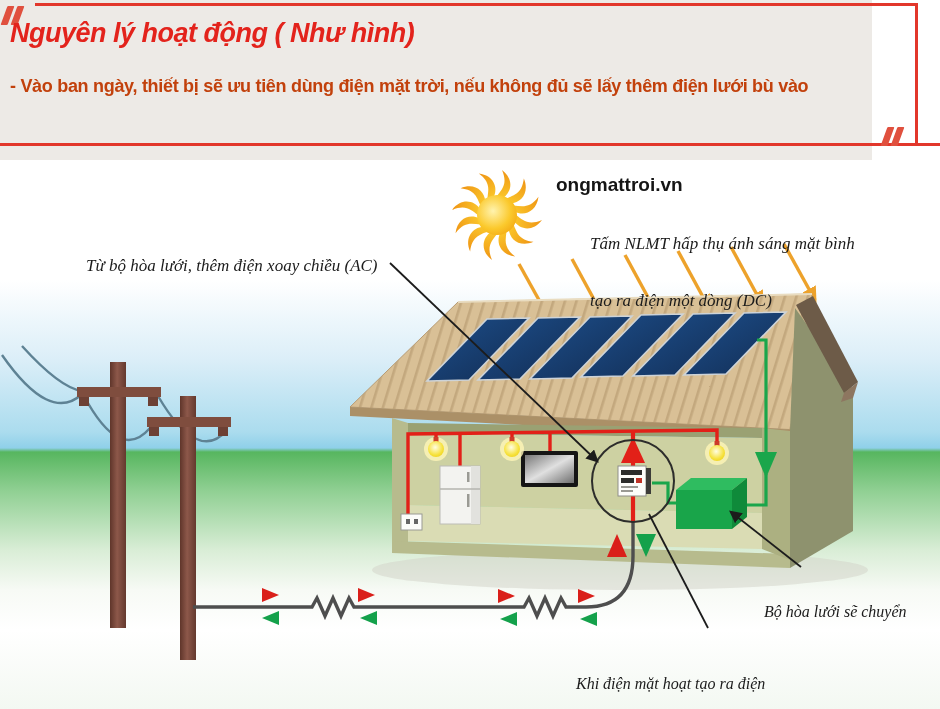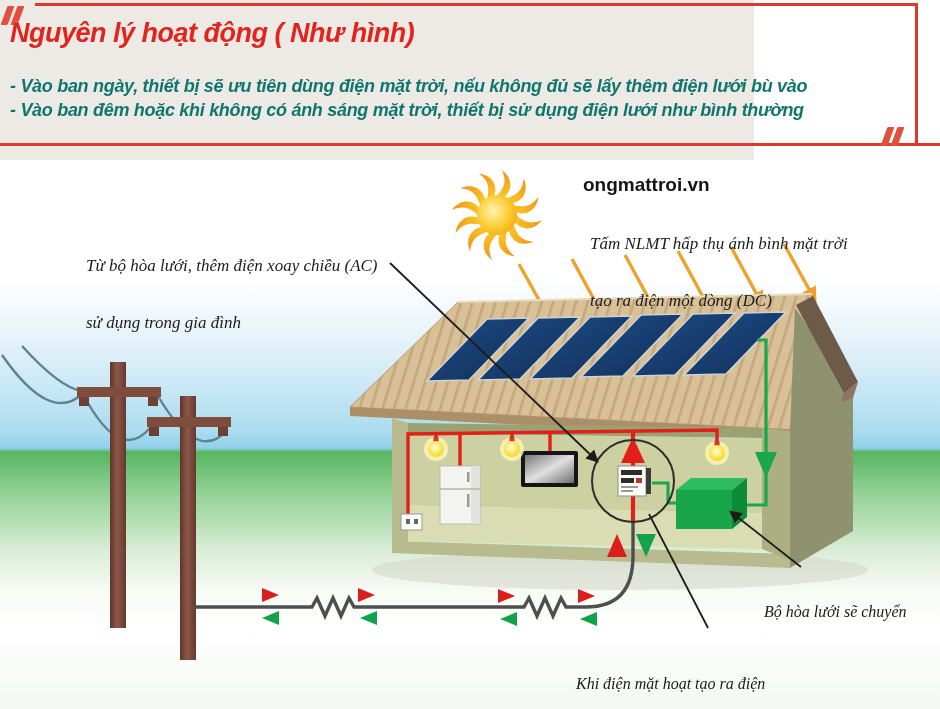--- a/index.html
+++ b/index.html
@@ -1,44 +1,44 @@
 <!DOCTYPE html>
 <html><head>
 <meta charset="utf-8">
 <style>
   html,body{margin:0;padding:0}
   body{width:940px;height:709px;position:relative;overflow:hidden;background:#fff;
        font-family:"Liberation Sans",sans-serif}
 
   
-  .hdr{position:absolute;left:0;top:0;width:754px;height:160px;background:#edeae6}
+  .hdr{position:absolute;left:0;top:0;width:872px;height:160px;background:#edeae6}
   .hdr .line-top{position:absolute;left:35px;top:3px;width:883px;height:3px;background:#e2372b}
   .hdr .line-right{position:absolute;left:915px;top:3px;width:3px;height:141px;background:#e2372b}
   .hdr .line-bottom{position:absolute;left:0;top:143px;width:940px;height:3px;background:#e2372b}
   .quot{position:absolute;display:flex;gap:3px}
   .quot i{display:block;width:7px;height:19px;background:#e0503e;transform:skewX(-20deg);border-radius:1px}
   .q-open{left:4px;top:6px}
   .q-close{left:884px;top:127px}
   .hdr-title{position:absolute;left:10px;top:18px;font-size:27px;font-weight:bold;font-style:italic;
              color:#e3231c;letter-spacing:-.5px;white-space:pre}
-  .hdr-b{position:absolute;left:10px;width:925px;font-size:18px;font-weight:bold;font-style:italic;
-         color:#0f766e;white-space:pre;letter-spacing:-.3px}
+  .hdr-b{position:absolute;left:10px;width:925px;font-size:18px;font-weight:bold;
+         color:#c2410c;white-space:pre;letter-spacing:-.3px}
   .b1{top:76px}.b2{top:100px}
 
   
   .dia{position:absolute;left:0;top:160px;width:940px;height:549px;
     background:linear-gradient(180deg,#ffffff 0px,#ffffff 120px,#dbeef8 200px,#abdcee 272px,
       #8fd0e9 288px,#57b65f 292px,#8fcf92 330px,#d9edd6 390px,#f7faf5 430px,#ffffff 470px,#f3f8f2 549px)}
   .dia svg{position:absolute;left:0;top:0}
   .note{position:absolute;font-family:"Liberation Serif",serif;font-style:italic;color:#1b1b1b;
         white-space:pre;z-index:2}
   .note div{white-space:pre}
   .n17 div{font-size:17px;line-height:21px}
   .n15 div{font-size:16px;line-height:19.5px}
-  .wm{position:absolute;left:583px;top:14px;font-size:19px;font-weight:bold;color:#151515;z-index:2}
+  .wm{position:absolute;left:556px;top:14px;font-size:19px;font-weight:bold;color:#151515;z-index:2}
   .note-panel{left:590px;top:37px}
   .note-ac{left:86px;top:59px}
   .note-inverter{left:764px;top:406px}
   .note-surplus{left:576px;top:478px}
 </style>
 </head>
 <body>
 
 <div class="hdr">
   <div class="line-top"></div>
@@ -47,21 +47,20 @@
   <div class="quot q-open">
       <i></i>
       <i></i>
     </div>
   <div class="quot q-close">
       <i></i>
       <i></i>
     </div>
   <div class="hdr-title">Nguyên lý hoạt động ( Như hình)</div>
   <div class="hdr-b b1">- Vào ban ngày, thiết bị sẽ ưu tiên dùng điện mặt trời, nếu không đủ sẽ lấy thêm điện lưới bù vào</div>
-  <div class="hdr-b b2">- Vào ban đêm hoặc khi không có ánh sáng mặt trời, thiết bị sử dụng điện lưới như bình thường</div>
 </div>
 
 <div class="dia">
 
 <svg width="940" height="549" viewBox="0 160 940 549">
   <defs>
     <linearGradient id="poleG" x1="0" y1="0" x2="1" y2="0">
       <stop offset="0" stop-color="#5f352a"></stop>
           <stop offset=".45" stop-color="#8d584a"></stop>
           <stop offset="1" stop-color="#64392e"></stop>
@@ -262,27 +261,26 @@
   <g stroke="#1c1c1c" stroke-width="1.8" fill="none">
     <line x1="390" y1="263" x2="597" y2="461" marker-end="url(#mBk)"></line>
     <line x1="649" y1="514" x2="708" y2="628"></line>
     <line x1="801" y1="567" x2="731" y2="512" marker-end="url(#mBk)"></line>
   </g>
 </svg>
 
 <div class="wm">ongmattroi.vn</div>
 
 <div class="note n17 note-panel">
-  <div>Tấm NLMT hấp thụ ánh bình mặt trời</div>
+  <div>Tấm NLMT hấp thụ ánh sáng mặt bình</div>
   <div>tạo ra điện một dòng (DC)</div>
 </div>
 
 <div class="note n17 note-ac">
   <div>Từ bộ hòa lưới, thêm điện xoay chiều (AC)</div>
-  <div>sử dụng trong gia đình</div>
 </div>
 
 <div class="note n15 note-inverter">
   <div>Bộ hòa lưới sẽ chuyển</div>
   
   
 </div>
 
 <div class="note n15 note-surplus">
   <div>Khi điện mặt hoạt tạo ra điện</div>

